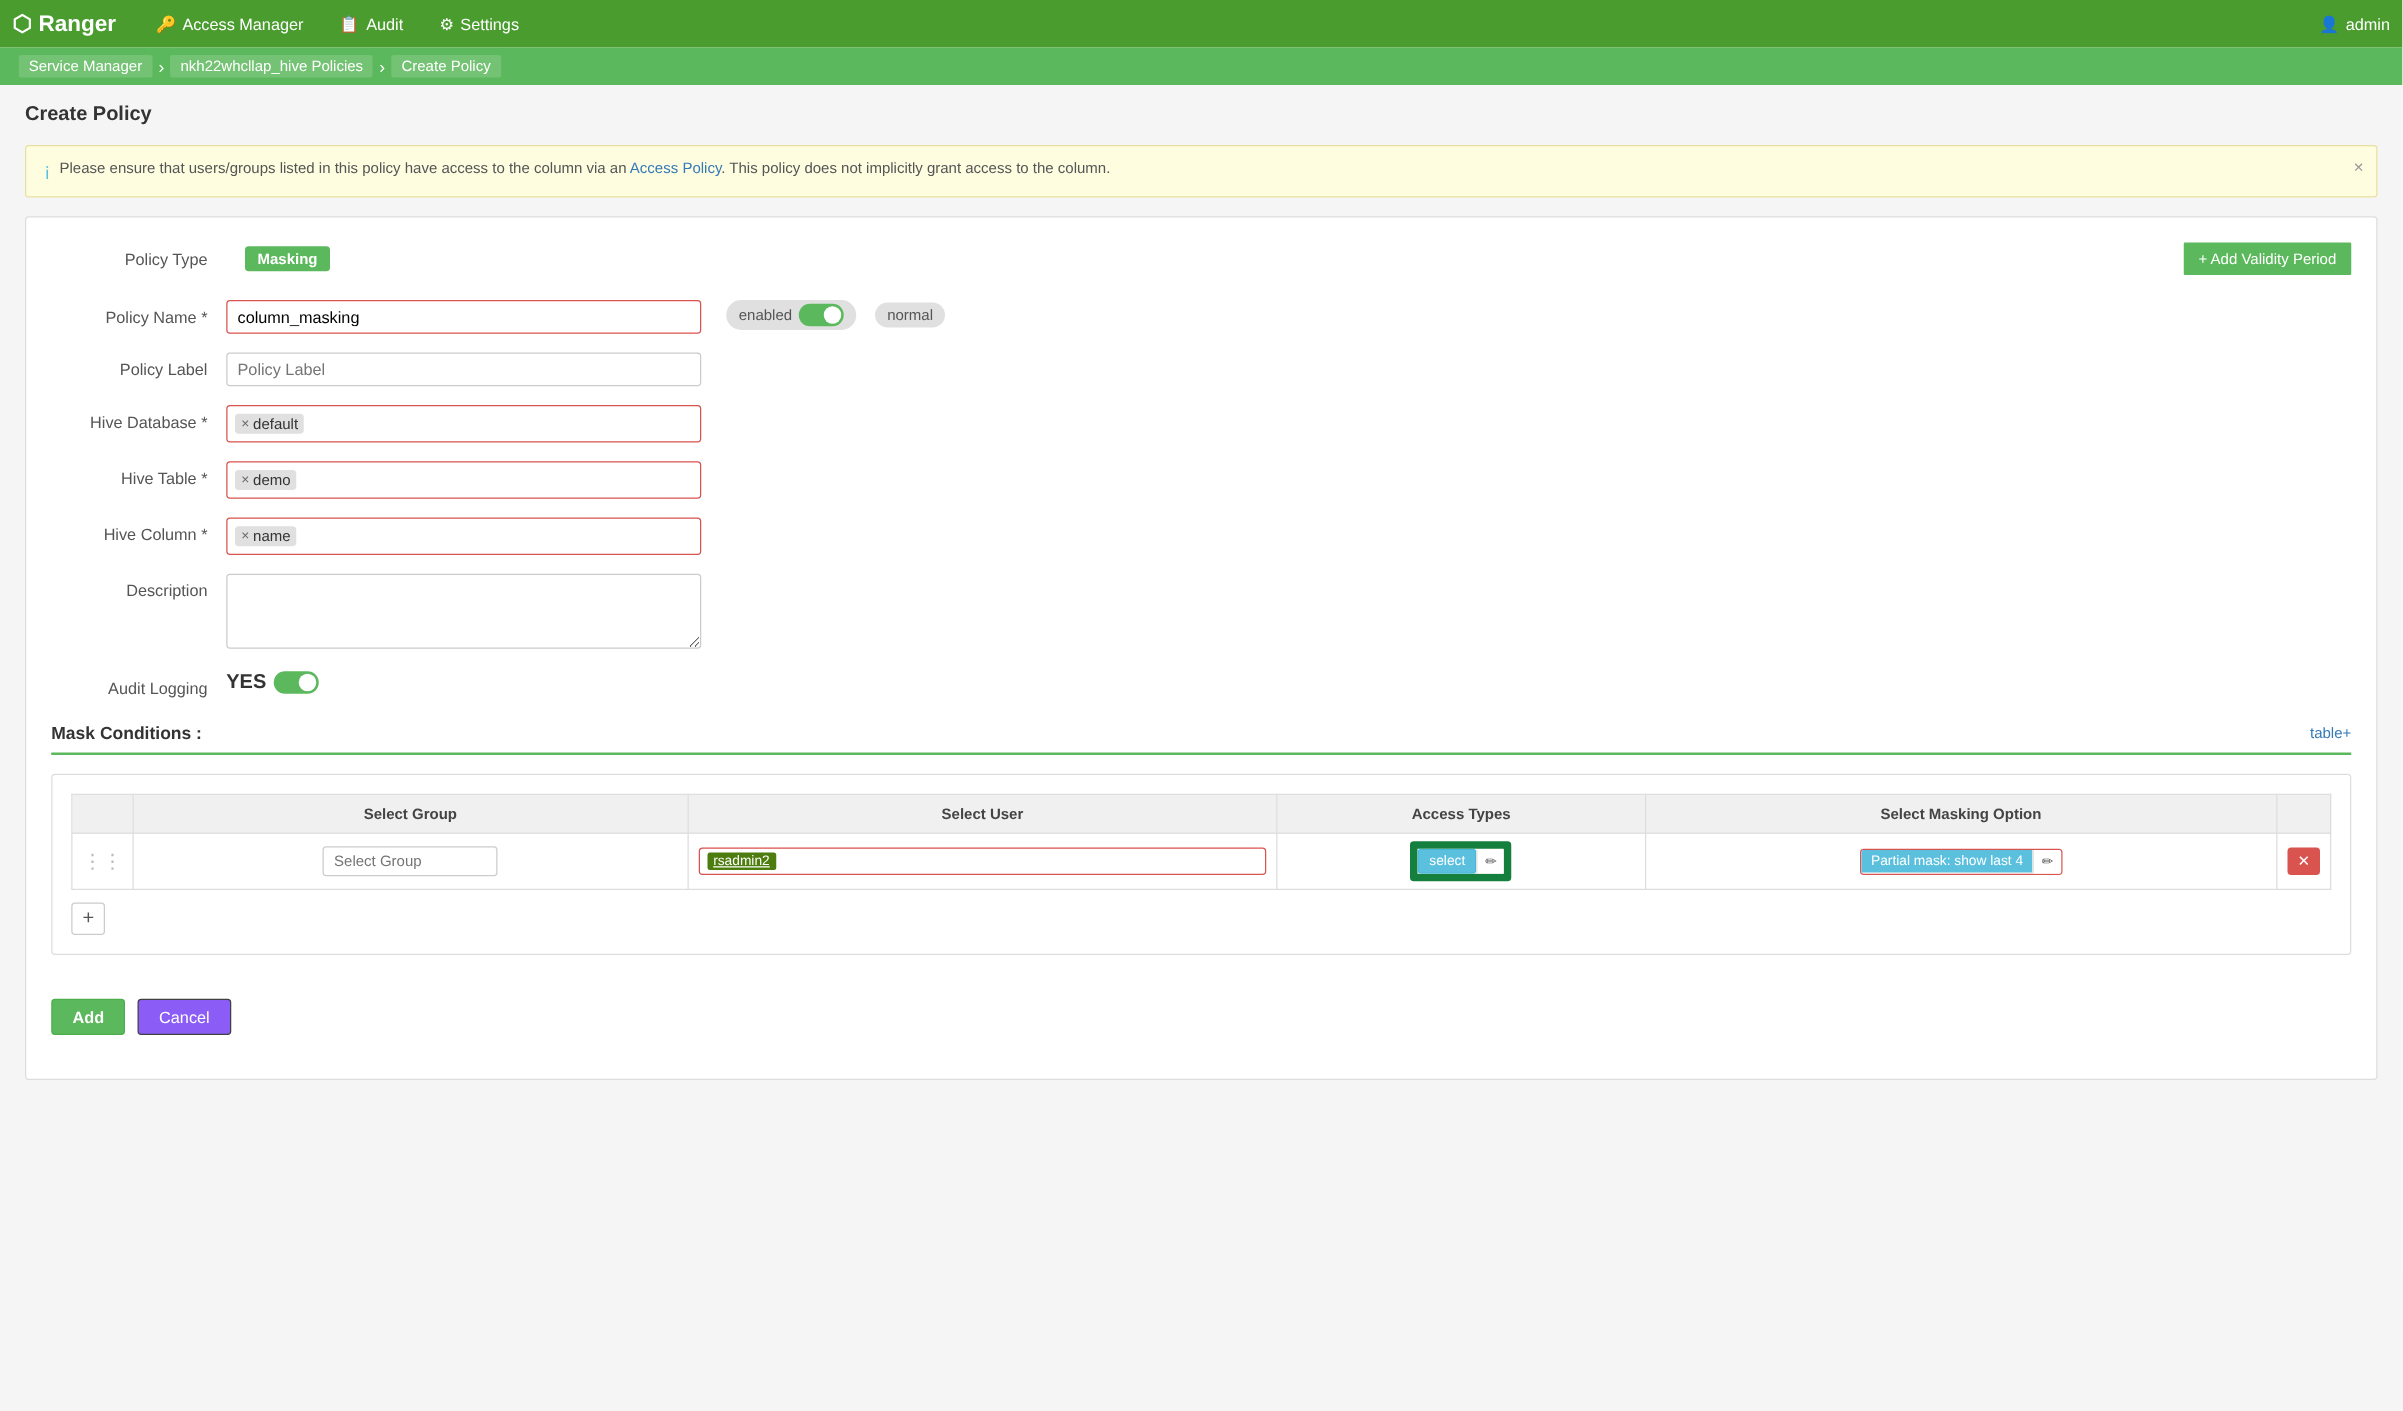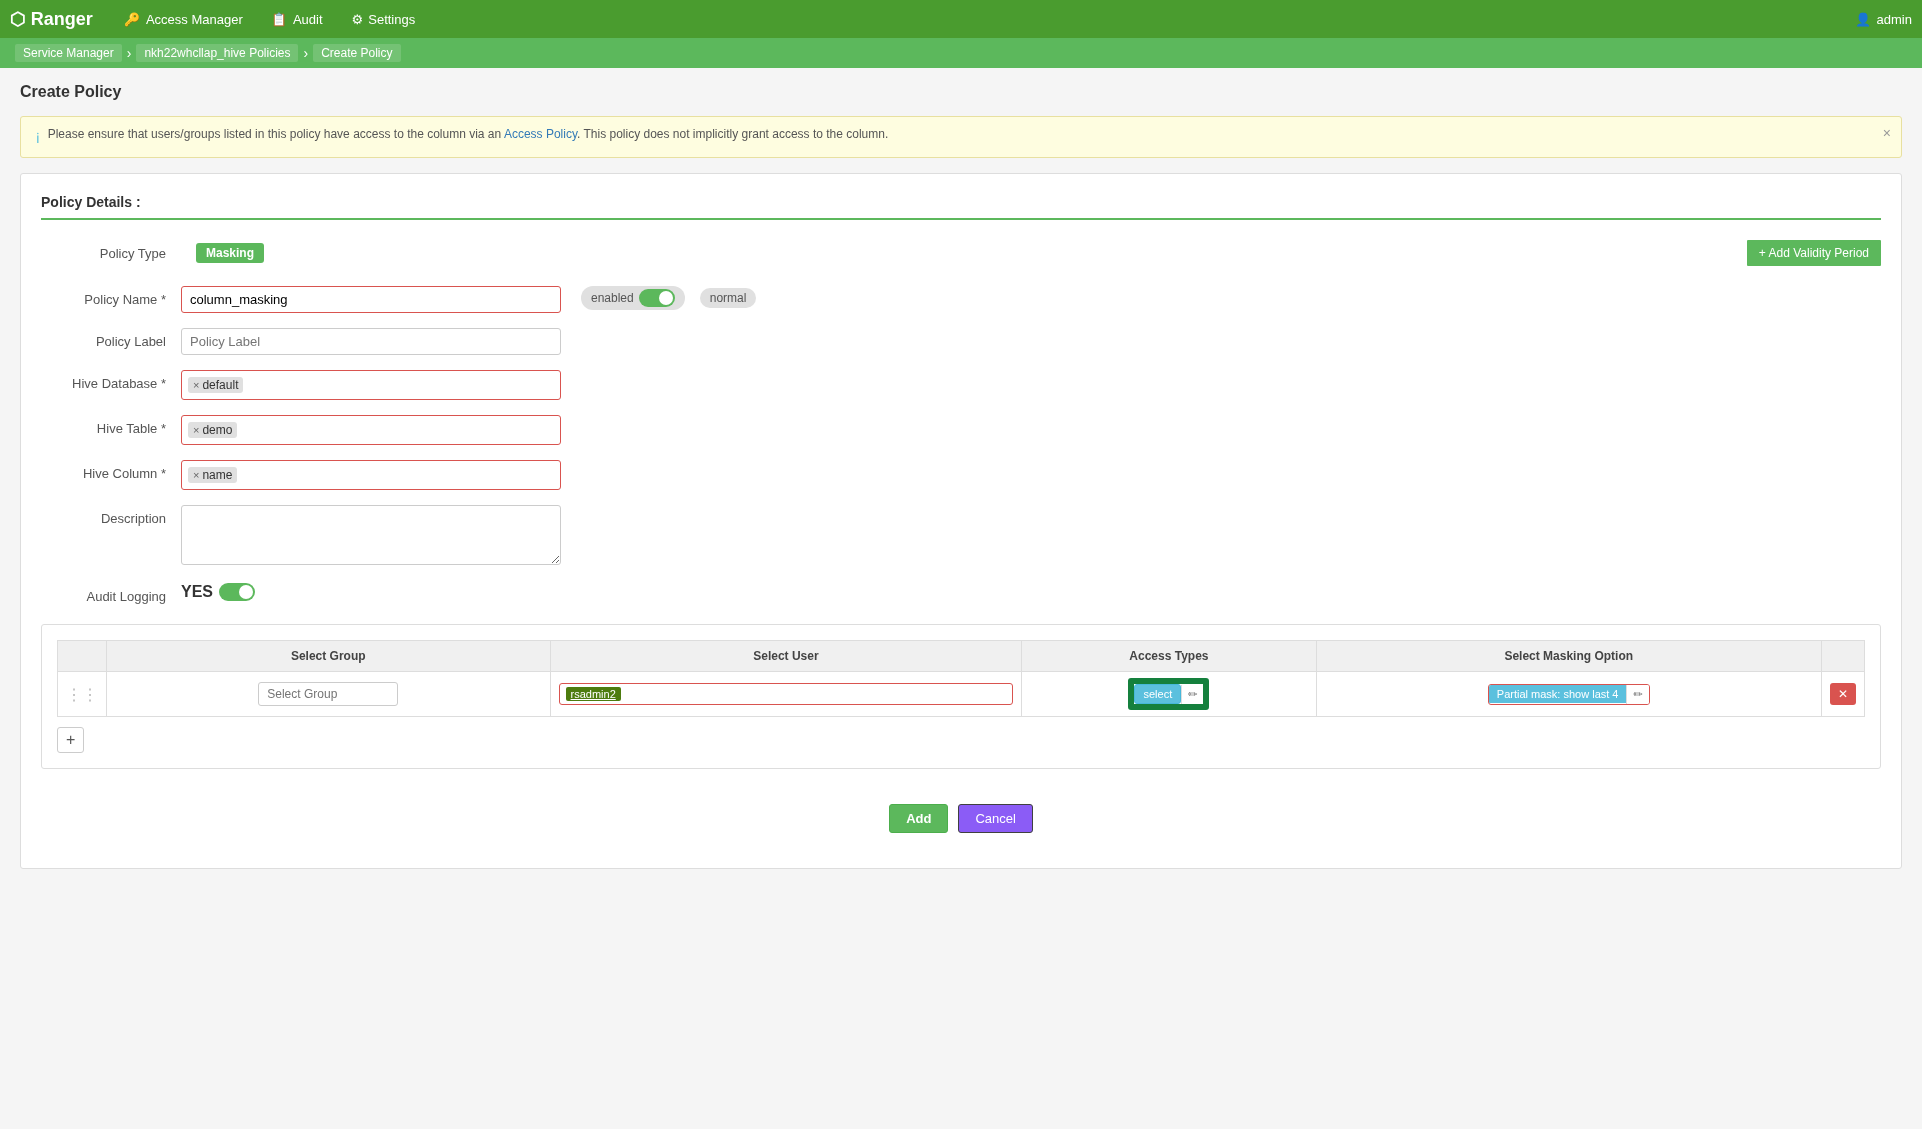--- a/index.html
+++ b/index.html
@@ -456,21 +456,20 @@
       font-size: 16px;
       color: #555;
     }
 
     
     .form-buttons {
       display: flex;
       gap: 10px;
       margin-top: 20px;
       padding: 15px 0;
-      justify-content: center;
     }
     .btn-add {
       background: #5cb85c;
       color: white;
       border: 1px solid #4cae4c;
       border-radius: 3px;
       padding: 6px 16px;
       font-size: 13px;
       cursor: pointer;
       font-weight: bold;
@@ -527,21 +526,20 @@
   <div class="alert-info">
     <span class="info-icon">ℹ</span>
     <span class="alert-text">
       <span>Please ensure that users/groups listed in this policy have access to the column via an </span><a>Access Policy</a><span>. This policy does not implicitly grant access to the column.</span>
     </span>
     <span class="close-btn">×</span>
   </div>
 
   <div class="form-card">
 
-    <div class="section-title">Policy Details :</div>
 
     <div class="policy-type-row">
       <div class="policy-type-left">
         <div style="display:flex;align-items:center;gap:15px">
           <span style="font-size:13px;color:#555;width:140px;text-align:right;padding-right:15px;">Policy Type</span>
           <span class="badge-masking">Masking</span>
         </div>
       </div>
       <button class="btn-validity">+ Add Validity Period</button>
     </div>
@@ -618,20 +616,24 @@
       <div class="audit-toggle">
         <span class="yes-label">YES</span>
         <div class="toggle toggle-on">
 
           <span class="toggle-slider"></span>
         </div>
       </div>
     </div>
 
     <div class="mask-section">
+      <div class="mask-section-header">
+        <span class="mask-section-title">Mask Conditions :</span>
+        <a class="mask-section-link">table+</a>
+      </div>
 
       <div class="conditions-container">
         <table class="conditions-table">
           <thead>
             <tr>
               <th style="width:30px;"></th>
               <th>Select Group</th>
               <th>Select User</th>
               <th>Access Types</th>
               <th>Select Masking Option</th>

